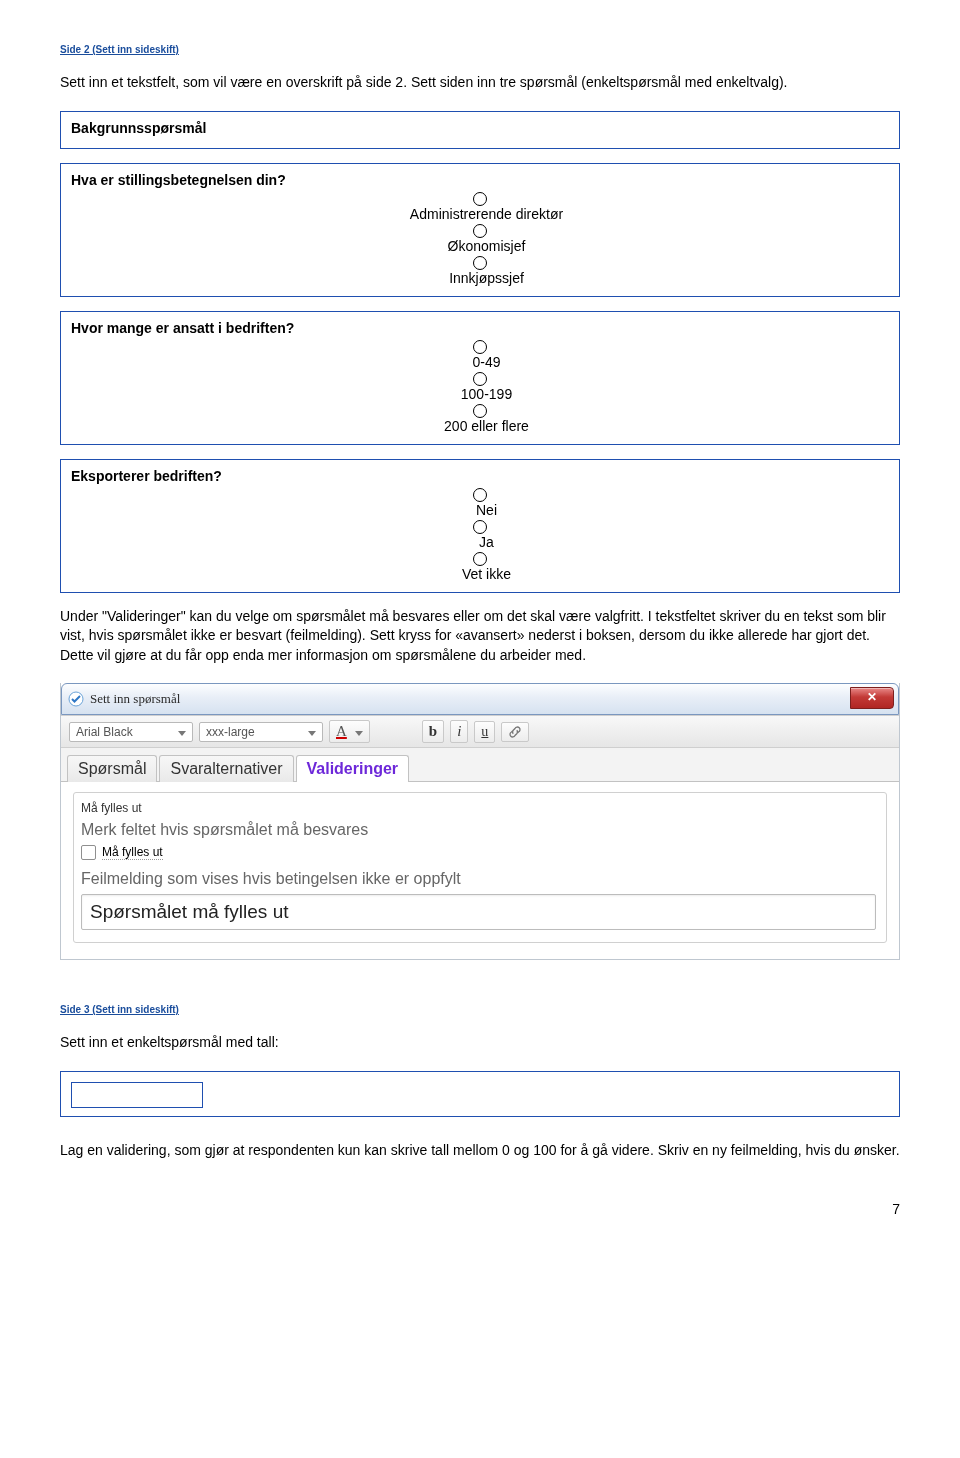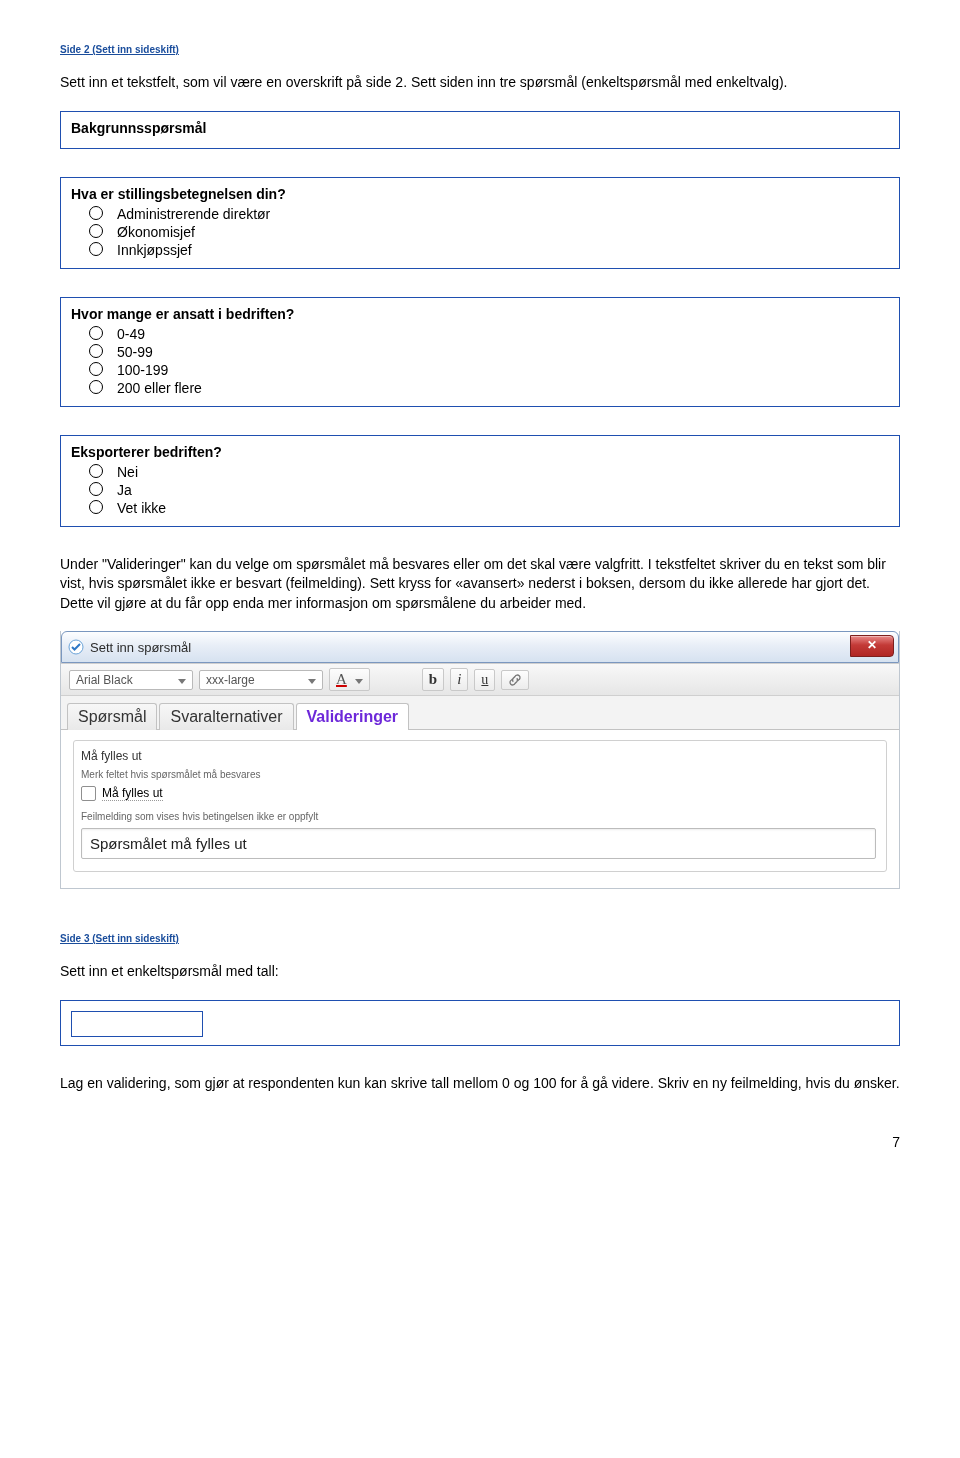--- a/index.html
+++ b/index.html
@@ -18,31 +18,32 @@
     text-decoration: underline;
     font-size: 10px;
     margin: 4px 0 18px 0;
   }
   .para {
     margin: 0 0 18px 0;
     line-height: 1.4;
   }
   .boxed {
     border: 1.5px solid #1f4fb0;
-    margin: 0 0 28px 0;
+    margin: 0 0 14px 0;
     padding: 6px 15px 8px 10px;
   }
   .boxed-title {
     font-weight: bold;
     margin: 2px 0 4px 0;
   }
   .option-row {
     display: flex;
-    align-items: flex-start;
+    align-items: center;
     margin: 2px 0 2px 18px;
+    flex-direction: column;
   }
   .bullet {
     width: 12px;
     height: 12px;
     border: 1.5px solid #000;
     border-radius: 50%;
     margin-right: 14px;
     flex-shrink: 0;
   }
   
@@ -54,21 +55,21 @@
     border-bottom: 1px solid #bfc7d0;
   }
   .titlebar {
     height: 30px;
     background: linear-gradient(#fdfeff, #e8eef7 45%, #d6e2f0);
     border: 1px solid #7a97bf;
     border-radius: 6px 6px 0 0;
     display: flex;
     align-items: center;
     padding: 0 6px;
-    font-family: Liberation Sans, sans-serif;
+    font-family: Liberation Serif, serif;
     font-size: 13px;
     color: #2b2b2b;
     position: relative;
   }
   .titlebar svg { margin-right: 6px; }
   .close-btn {
     position: absolute;
     right: 4px;
     top: 3px;
     width: 42px;
@@ -151,33 +152,33 @@
     padding: 10px 12px 16px 12px;
     font-family: Tahoma, sans-serif;
     font-size: 12px;
   }
   .fieldset {
     border: 1px solid #d0d0d0;
     border-radius: 3px;
     padding: 8px 10px 12px 7px;
   }
   .fs-title { font-size: 12px; color: #333; margin-bottom: 6px; }
-  .fs-sub { font-size: 10px; color: #666; margin-bottom: 6px; }
+  .fs-sub { font-size: 16px; color: #666; margin-bottom: 6px; }
   .chk-row { display: flex; align-items: center; gap: 6px; margin: 4px 0 10px 0;}
   .chk {
     width: 13px; height: 13px; border:1px solid #8f8f8f; background:#fff; border-radius:2px;
   }
   .dotted-label { border-bottom: 1px dotted #999; }
   .txt-input {
     display: block;
     width: 100%;
     box-sizing: border-box;
     border: 1px solid #bcbcbc;
     padding: 6px 8px;
-    font-size: 15px;
+    font-size: 19px;
     color: #222;
     border-radius: 2px;
     box-shadow: inset 0 1px 2px rgba(0,0,0,0.08);
   }
   .empty-input {
     width: 130px; height: 24px; border:1px solid #1f4fb0; background:#fff; margin-top:4px;
   }
   .pagenum {
     text-align: right;
     font-size: 14px;
@@ -216,24 +217,20 @@
       <span class="bullet"></span>
       <span>Innkjøpssjef</span>
     </div>
 </div>
 
 <div class="boxed">
   <div class="boxed-title">Hvor mange er ansatt i bedriften?</div>
   <div class="option-row">
       <span class="bullet"></span>
       <span>0-49</span>
-    </div>
-  <div class="option-row">
-      <span class="bullet"></span>
-      <span>50-99</span>
     </div>
   <div class="option-row">
       <span class="bullet"></span>
       <span>100-199</span>
     </div>
   <div class="option-row">
       <span class="bullet"></span>
       <span>200 eller flere</span>
     </div>
 </div>

